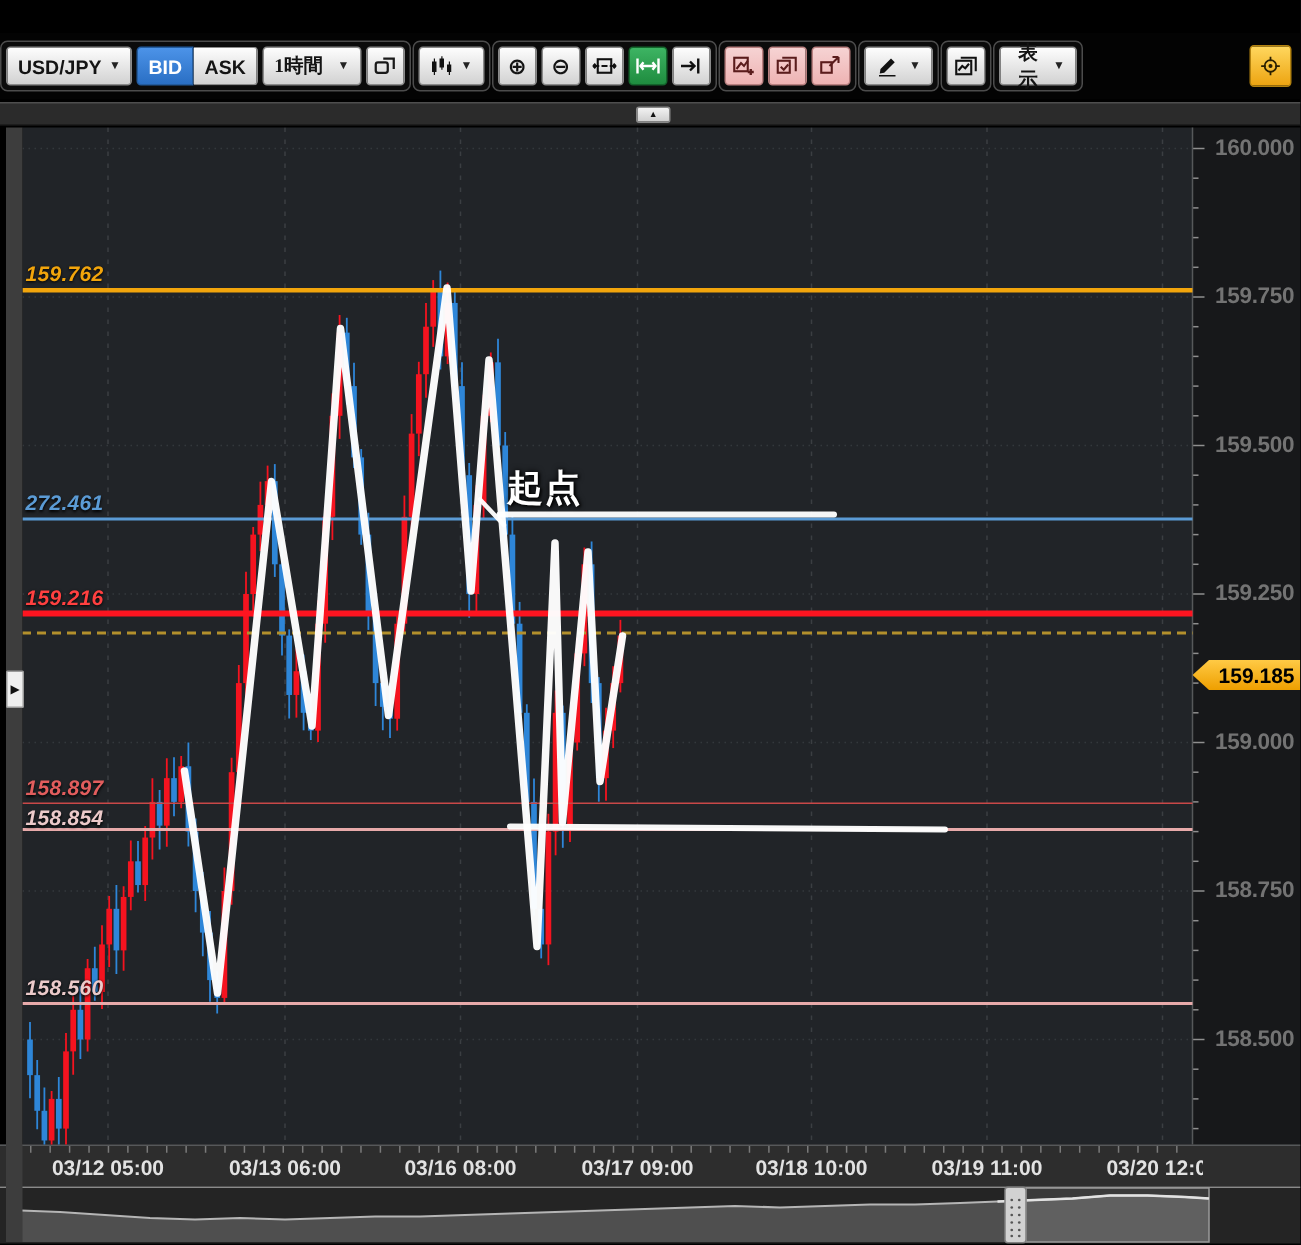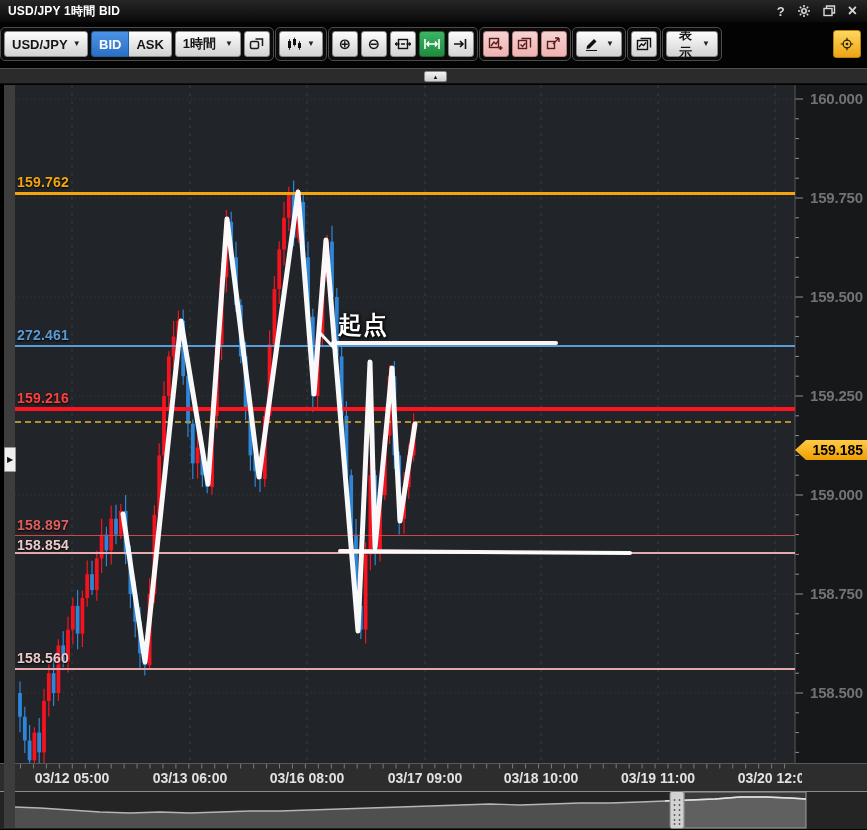--- a/index.html
+++ b/index.html
@@ -50,76 +50,53 @@
   .nav-bg{position:absolute;left:0;top:791px;width:867px;height:38px;background:#242424;
     border-top:1px solid #8a8a8a;z-index:1;box-sizing:border-box;}
 
   #chart-svg{position:absolute;left:0;top:0;z-index:2;pointer-events:none;}
   #plot-overlay{position:absolute;left:0;top:0;width:867px;height:830px;z-index:3;pointer-events:none;}
   #draw-svg{position:absolute;left:0;top:0;z-index:4;pointer-events:none;}
   #labels-layer{position:absolute;left:0;top:0;width:867px;height:830px;z-index:5;pointer-events:none;}
 
   .hline{position:absolute;left:15px;width:780px;}
   .hline-label{position:absolute;left:17px;font-size:14px;font-weight:bold;letter-spacing:.2px;
-    text-shadow:0 1px 2px #000;}
+    text-shadow:0 1px 2px #000;font-style:italic;}
   .yaxis-label{position:absolute;left:810px;color:#737373;font-size:15px;font-weight:bold;letter-spacing:-.2px;}
   .date-label{position:absolute;top:770px;width:110px;text-align:center;color:#e2e2e2;font-size:14px;font-weight:bold;}
   #xaxis-labels{position:absolute;left:0;top:0;width:802px;height:830px;overflow:hidden;}
 
   .ann{position:absolute;color:#fff;font-size:24px;font-weight:bold;letter-spacing:1px;
     text-shadow:0 0 4px #000,1px 1px 2px #000;
     font-family:"Liberation Sans","DejaVu Sans",sans-serif;}
   #ann-origin{left:338px;top:309px;}
   #ann-low{left:316px;top:553px;}
 
   #price-tag{position:absolute;left:795px;top:412px;width:72px;height:20px;
     background:linear-gradient(#ffca45,#ee9f00);color:#000;font-size:14px;font-weight:bold;
     display:flex;align-items:center;justify-content:flex-end;padding-right:4px;box-sizing:border-box;
     clip-path:polygon(0 50%,11px 0,100% 0,100% 100%,11px 100%);margin-top:28px;}
 </style>
 </head>
 <body>
 
 <div class="window">
 
-  <div class="titlebar">
-    <span class="title">USD/JPY 1時間 BID</span>
-    <div class="tb-icons">
-      <span class="tbi">?</span>
-      <span class="tbi">
-        <svg width="14" height="14" viewBox="0 0 14 14">
-            <g stroke="#d8d8d8" stroke-width="1.6" fill="none">
-          <circle cx="7" cy="7" r="2.2"></circle>
-              <path d="M7 1v2.2M7 10.8V13M1 7h2.2M10.8 7H13M2.8 2.8l1.5 1.5M9.7 9.7l1.5 1.5M11.2 2.8L9.7 4.3M4.3 9.7l-1.5 1.5"></path>
-        </g>
-          </svg>
-      </span>
-      <span class="tbi">
-        <svg width="13" height="12" viewBox="0 0 13 12">
-            <g stroke="#d8d8d8" stroke-width="1.4" fill="none">
-          <path d="M3.5 3.5V1h8v7h-2.5"></path>
-              <rect x="1" y="3.5" width="8" height="7"></rect>
-        </g>
-          </svg>
-      </span>
-      <span class="tbi" style="font-size:16px;">×</span>
-    </div>
-  </div>
 
   <div class="toolbar">
     <div class="tgroup">
       <button class="tbtn" style="width:84px;justify-content:space-between;">
         <span>USD/JPY</span>
         <span class="dda">▼</span>
       </button>
       <div class="seg">
         <button class="tbtn bid">BID</button>
         <button class="tbtn">ASK</button>
       </div>
-      <button class="tbtn" style="width:66px;justify-content:space-between;">
+      <button class="tbtn" style="width:66px;justify-content:space-between;font-family:Liberation Serif, serif;">
         <span>1時間</span>
         <span class="dda">▼</span>
       </button>
       <button class="tbtn icononly">
         <svg width="16" height="14" viewBox="0 0 16 14">
             <g stroke="#1a1a1a" stroke-width="1.5" fill="none">
           <rect x="1.5" y="4.5" width="8" height="7" rx="1.5"></rect>
               <path d="M6.5 2h7v7"></path>
         </g>
           </svg>

